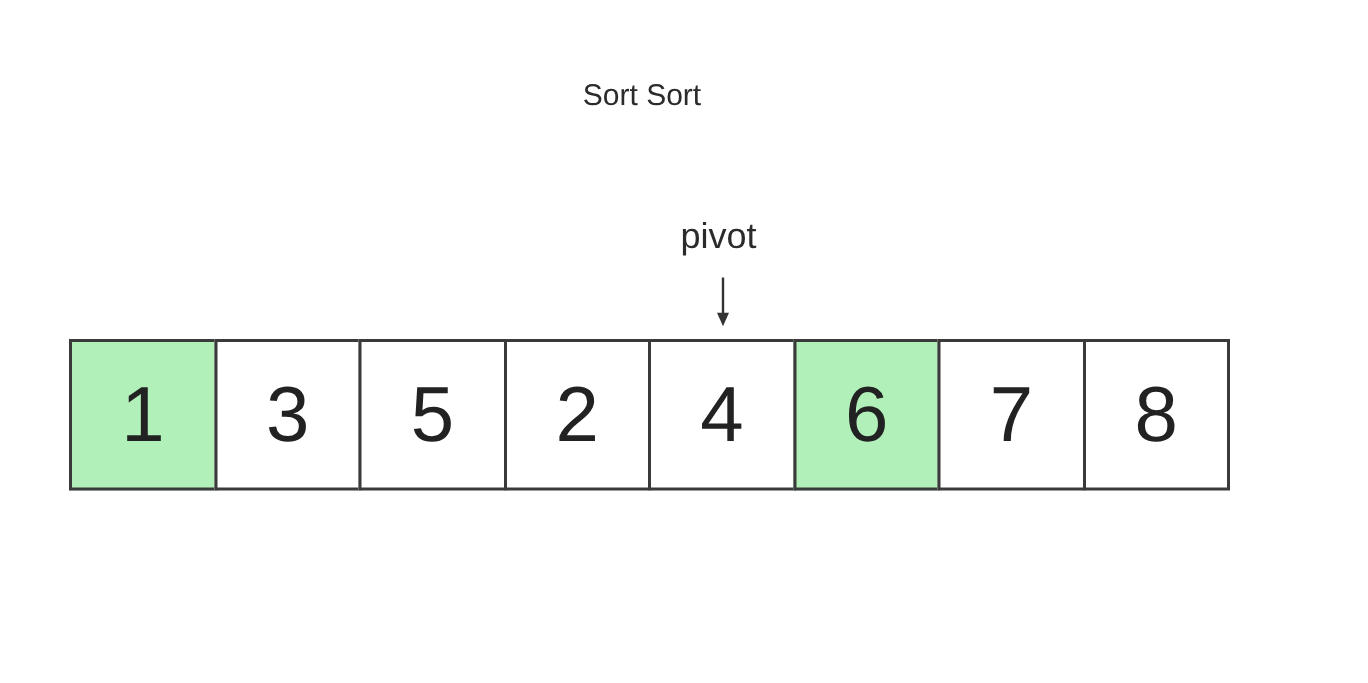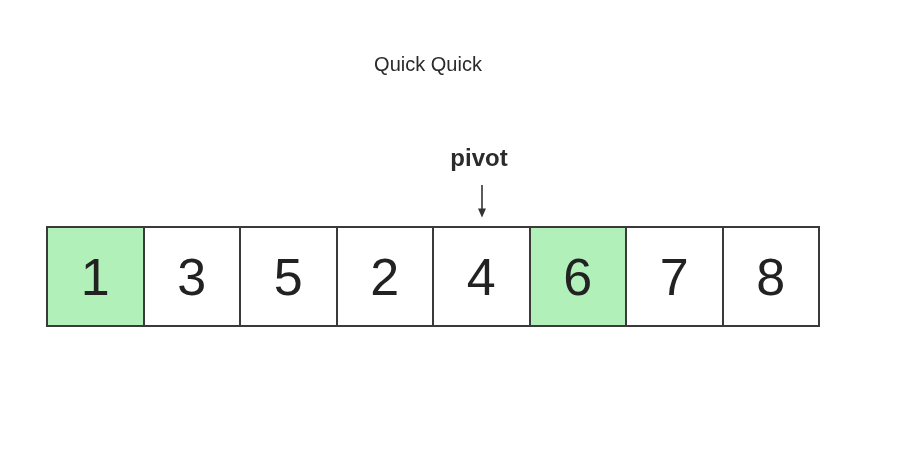--- a/index.html
+++ b/index.html
@@ -33,21 +33,20 @@
 
   .pivot-label {
     position: absolute;
     top: 144px;
     left: 479px;
     transform: translateX(-50%);
     font-size: 24px;
     line-height: 28px;
     color: var(--text, #2b2b2b);
     white-space: nowrap;
-    font-weight: bold;
   }
 
   .pivot-arrow {
     position: absolute;
     left: 474px;
     top: 184px;
   }
 
   .array-row {
     position: absolute;
@@ -70,21 +69,21 @@
     user-select: none;
   }
   .cell:first-child { margin-left: 0; }
   .cell[data-highlight="true"] { background: var(--highlight, #b2f0ba); }
 </style>
 </head>
 <body>
 
 <div class="canvas">
 
-  <div class="title">Quick Quick</div>
+  <div class="title">Sort Sort</div>
 
   <div class="pivot-label">pivot</div>
 
   <svg class="pivot-arrow" width="16" height="36" viewBox="0 0 16 36">
     <line x1="8" y1="1" x2="8" y2="26" stroke="#333333" stroke-width="1.6"></line>
     <polygon points="4,24.5 12,24.5 8,33.5" fill="#333333"></polygon>
   </svg>
 
   <div class="array-row">
     <div class="cell" data-highlight="true">1</div>

